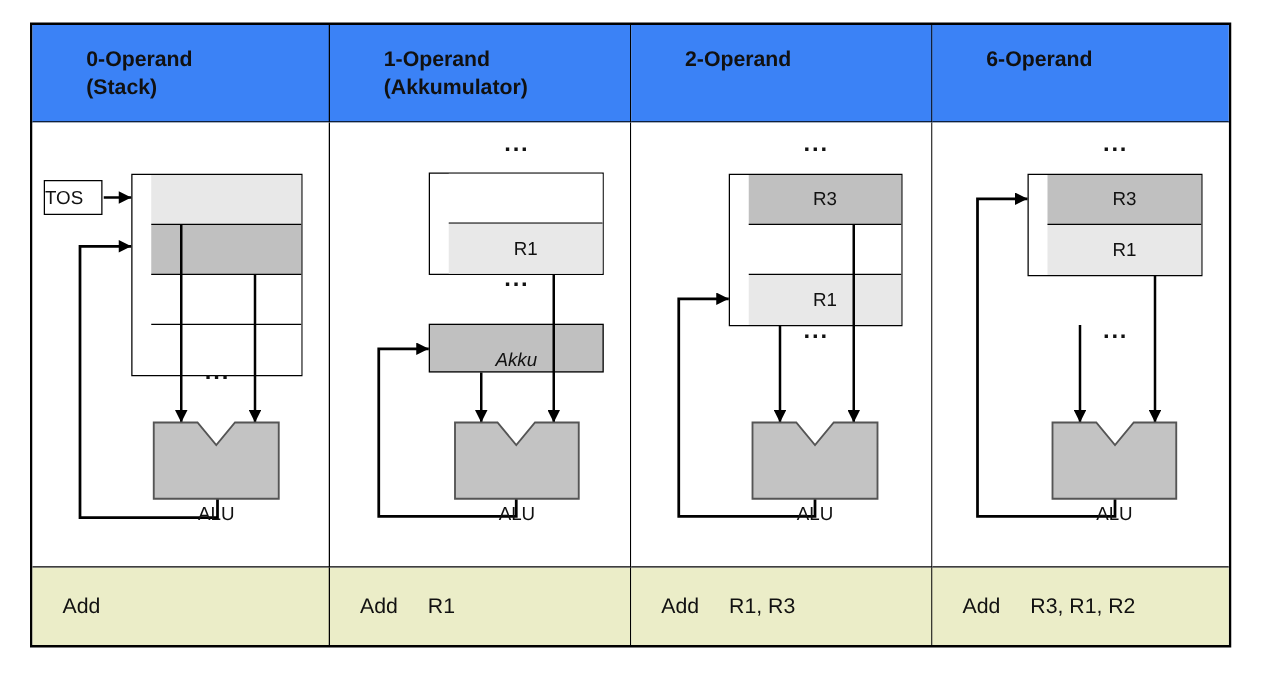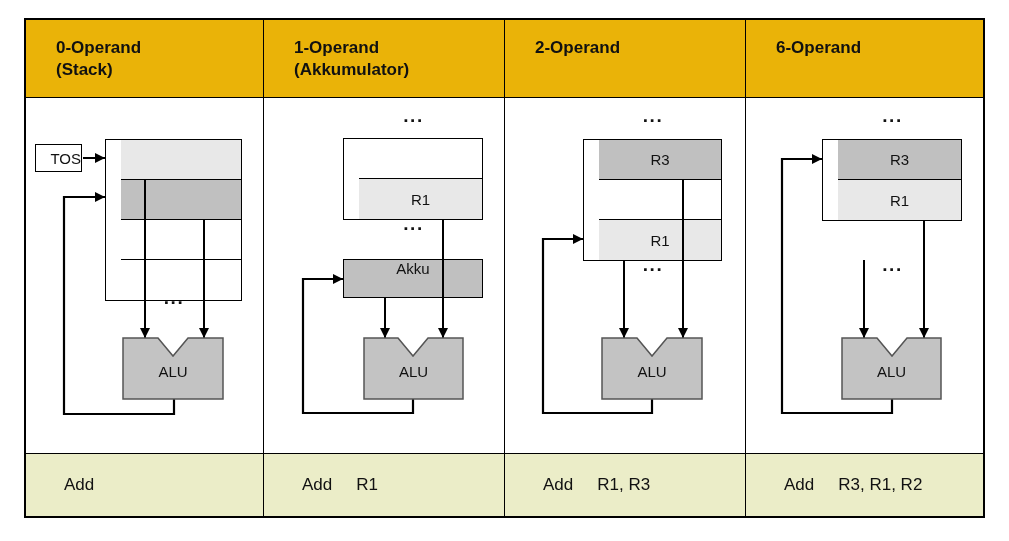--- a/index.html
+++ b/index.html
@@ -2,41 +2,41 @@
 <html><head>
 <meta charset="utf-8">
 <style>
   html,body{margin:0;padding:0;background:#fff;}
   body{font-family:"Liberation Sans","DejaVu Sans",sans-serif;color:#111;}
   .stage{position:relative;width:1009px;height:541px;background:#fff;overflow:hidden;}
   .arch-table{position:absolute;left:24px;top:18px;width:961px;height:500px;
     border:2px solid #000;box-sizing:border-box;display:grid;
     grid-template-columns:238px 241px 241px 1fr;
     grid-template-rows:78px 1fr 62px;}
-  .hcell{background:#eab308;border-right:1px solid #000;border-bottom:1px solid #000;
-    box-sizing:border-box;padding:17px 6px 0 30px;font-size:17px;font-weight:bold;line-height:1.32;}
+  .hcell{background:#3b82f6;border-right:1px solid #000;border-bottom:1px solid #000;
+    box-sizing:border-box;padding:17px 6px 0 43px;font-size:17px;font-weight:bold;line-height:1.32;}
   .hcell.last,.bcell.last,.fcell.last{border-right:none;}
   .bcell{position:relative;background:#fff;border-right:1px solid #000;border-bottom:1px solid #000;box-sizing:border-box;}
   .fcell{background:#ebedc8;border-right:1px solid #000;box-sizing:border-box;
-    display:flex;align-items:center;padding-left:38px;font-size:17px;}
+    display:flex;align-items:center;padding-left:24px;font-size:17px;}
   .fcell .ops{margin-left:24px;}
   .regbox{position:absolute;border:1.5px solid #000;box-sizing:content-box;}
   .regrow{height:40px;border-bottom:1.5px solid #000;box-sizing:border-box;
     display:flex;align-items:center;justify-content:center;font-size:15px;margin-left:15px;}
   .regrow.lastrow{border-bottom:none;height:40px;}
   .fill-light{background:#e8e8e8;}
   .fill-dark{background:#c0c0c0;}
   .fill-white{background:#ffffff;}
   .tosbox{position:absolute;border:1.5px solid #000;background:#fff;
-    display:flex;align-items:center;justify-content:flex-end;font-size:15px;}
+    display:flex;align-items:center;justify-content:flex-start;font-size:15px;}
   .akkubox{position:absolute;border:1.5px solid #000;background:#c0c0c0;
-    display:flex;align-items:flex-start;justify-content:center;font-size:15px;}
+    display:flex;align-items:flex-end;justify-content:center;font-size:15px;font-style:italic;}
   .dots{position:absolute;text-align:center;font-weight:bold;font-size:19px;
     letter-spacing:1.5px;line-height:20px;height:20px;}
-  .alulabel{position:absolute;text-align:center;font-size:15px;}
+  .alulabel{position:absolute;text-align:center;font-size:15px;margin-top:40px;}
   .wires{position:absolute;inset:0;pointer-events:none;}
 </style>
 </head>
 <body>
 
 <div class="stage">
   <div class="arch-table">
 
     <div class="hcell">
       <div>0-Operand</div>

